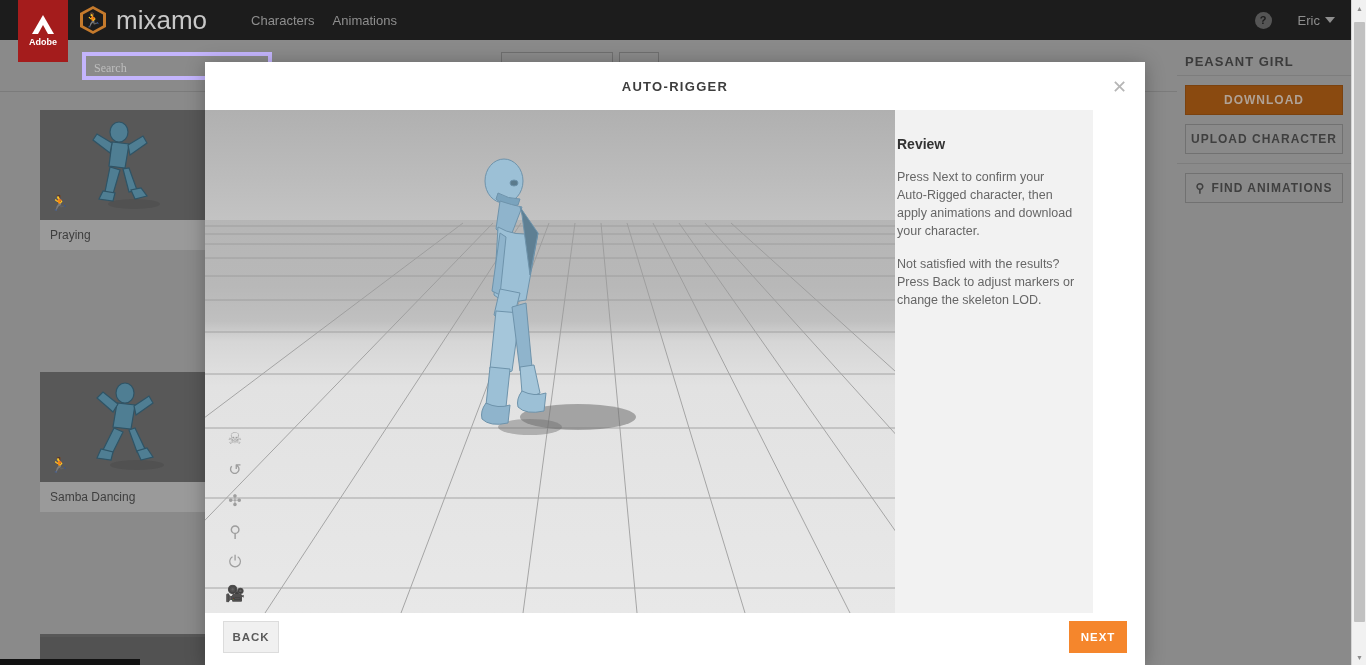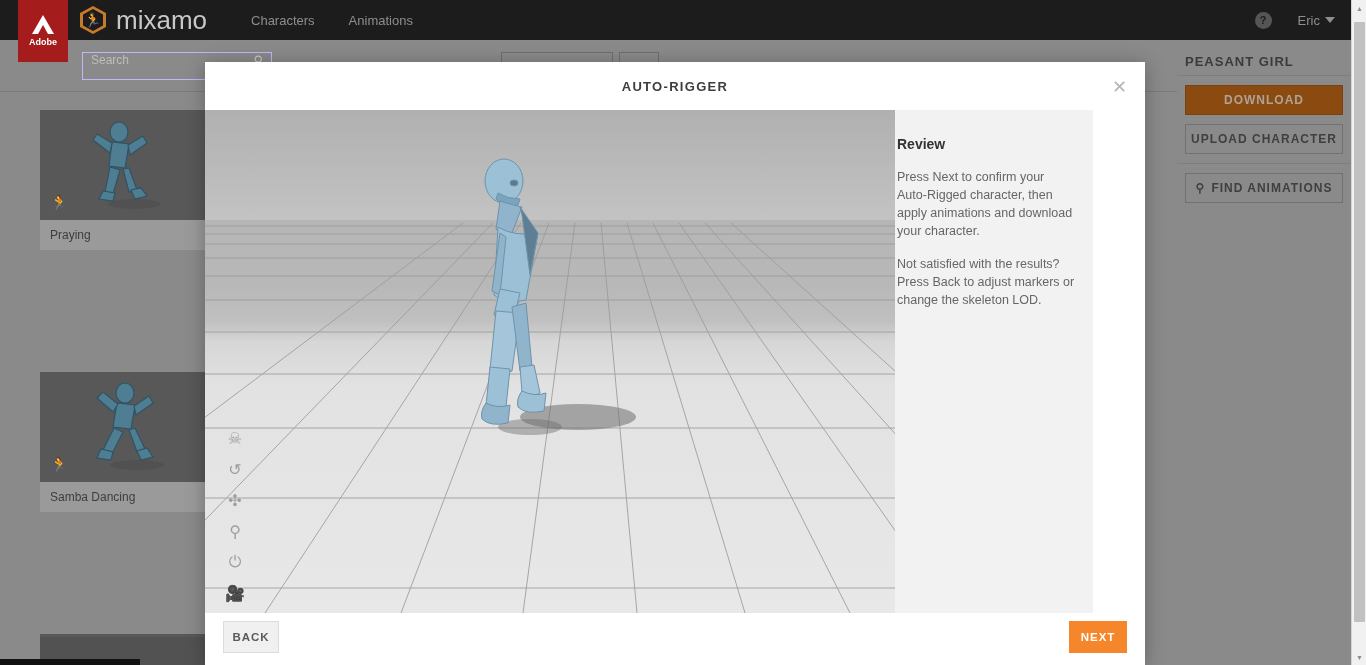--- a/index.html
+++ b/index.html
@@ -43,21 +43,21 @@
     width:20px; height:22px; background:#1c1c1c;
     clip-path:polygon(50% 0,100% 25%,100% 75%,50% 100%,0 75%,0 25%);
     position:absolute; left:3px; top:3px;
   }
   .hex-icon .runner {
     position:absolute; left:0; top:0; width:26px; height:28px;
     display:flex; align-items:center; justify-content:center;
     color:#c57a2c; font-size:14px; line-height:1;
   }
   .brand-word { color:#c8c8c8; font-size:26px; margin-left:10px; letter-spacing:0px; }
-  .topnav { display:flex; margin-left:44px; gap:34px; }
+  .topnav { display:flex; margin-left:44px; gap:18px; }
   .topnav a { color:#8e8e8e; font-size:13px; text-decoration:none; }
   .topbar-right {
     position:absolute; right:16px; top:0; height:40px;
     display:flex; align-items:center; gap:26px;
   }
   .help-icon {
     width:17px; height:17px; border-radius:50%; background:#555;
     color:#1c1c1c; font-size:11px; font-weight:bold;
     display:flex; align-items:center; justify-content:center;
   }
@@ -66,22 +66,22 @@
     width:0;height:0;border-left:5px solid transparent;
     border-right:5px solid transparent;border-top:6px solid #8e8e8e;
   }
 
   .subbar {
     position:absolute; top:40px; left:0; width:1351px; height:52px;
     background:#8a8a8a; border-bottom:1px solid #7b7b7b;
   }
   .search-box {
     position:absolute; left:82px; top:12px; width:190px; height:28px;
-    border:1px solid #c4b5fd; background:#8a8a8a;
-    display:flex; align-items:flex-start; padding:0 8px;
+    border:4px solid #c4b5fd; background:#8a8a8a;
+    display:flex; align-items:flex-end; padding:0 8px;font-family:Liberation Serif, serif;
   }
   .search-box .ph { color:#bdbdbd; font-size:12px; flex:1; }
   .search-glyph { color:#c9c9c9; font-size:13px; }
   .sub-ctrl {
     position:absolute; top:12px; height:28px; border:1px solid #6f6f6f;
     background:#8a8a8a; display:flex; align-items:center;
     justify-content:space-between; padding:0 8px; color:#a9a9a9; font-size:11px;
   }
   .sub-ctrl.c1 { left:501px; width:112px; }
   .sub-ctrl.c2 { left:619px; width:40px; }

